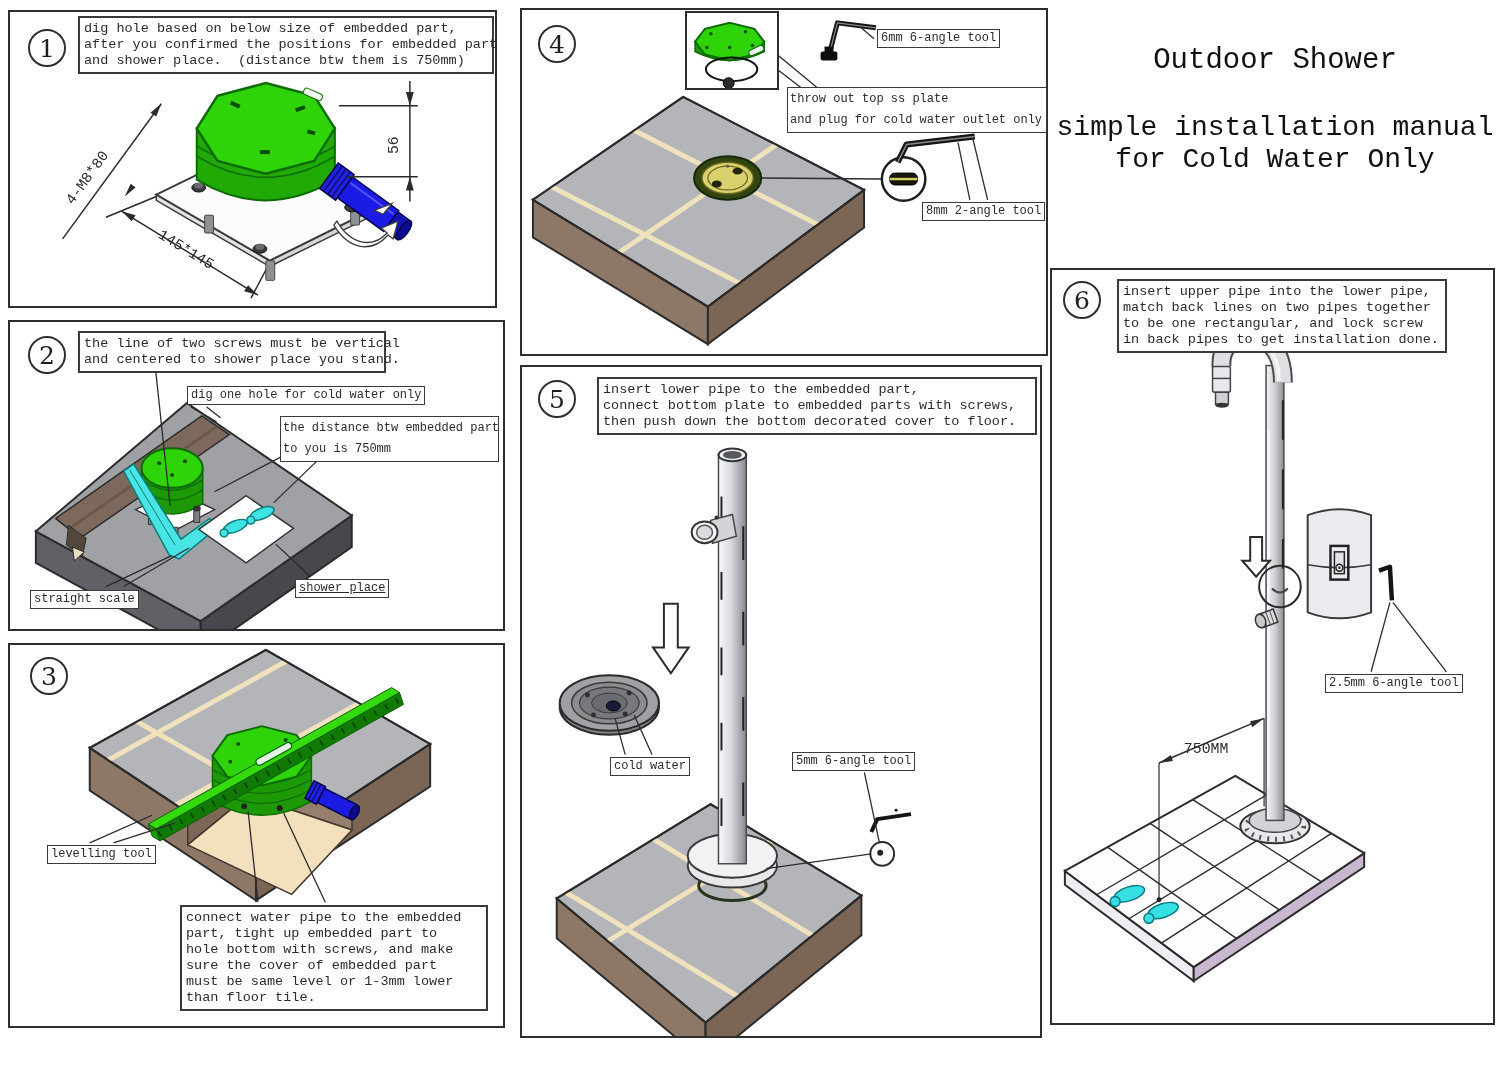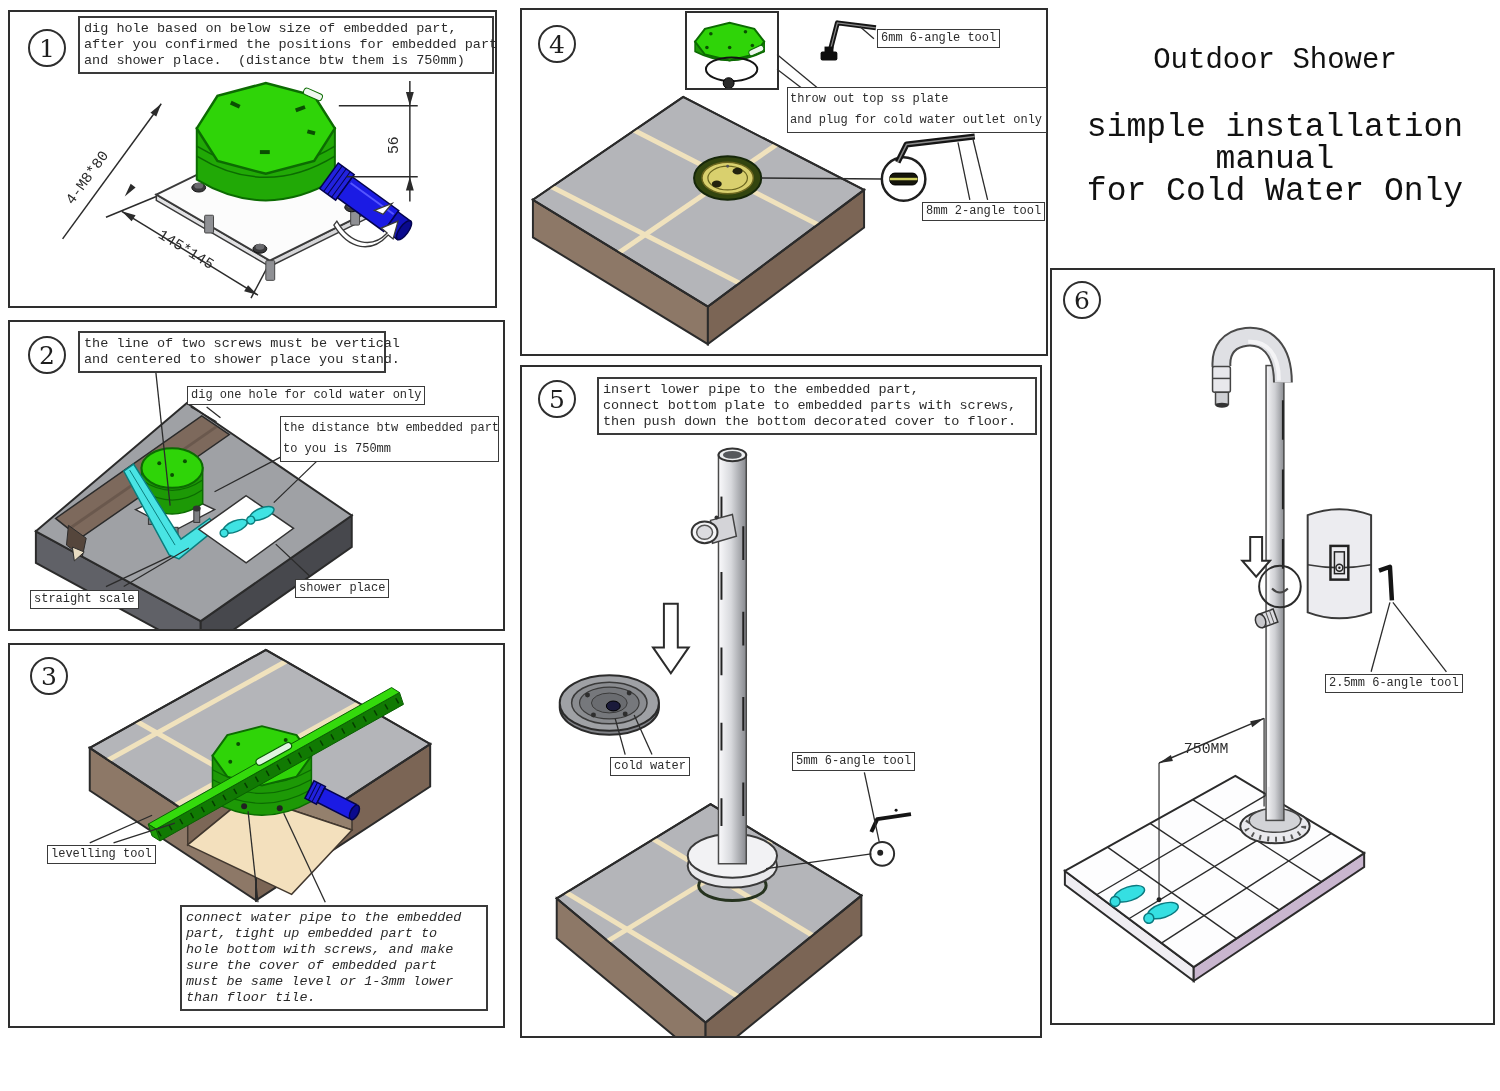--- a/index.html
+++ b/index.html
@@ -11,21 +11,21 @@
            display:flex;align-items:center;justify-content:center;
            font-family:"DejaVu Serif",serif;font-size:25px;background:#fff;z-index:5;box-sizing:border-box;}
   .instr,.callout{position:absolute;border:2px solid #3a3a3a;background:#fff;box-sizing:border-box;
            white-space:pre;z-index:4;color:#2b2b2b;}
   .instr{font-size:13.5px;line-height:16px;padding:3px 4px;}
   .callout{border-width:1.5px;font-size:12px;line-height:15px;padding:1px 3px;}
   .callout.small{font-size:12px;line-height:21px;padding:1px 2px;}
   .inset-frame{position:absolute;border:2.5px solid #2e2e2e;background:transparent;box-sizing:border-box;z-index:3;}
   .titleblock{position:absolute;left:1050px;top:36px;width:450px;text-align:center;z-index:2;}
   .title-main{font-size:29px;line-height:50px;color:#111;}
-  .title-sub{margin-top:26px;font-size:33px;line-height:32px;white-space:pre-line;color:#111;}
+  .title-sub{margin-top:26px;font-size:28px;line-height:32px;white-space:pre-line;color:#111;}
   svg text{font-family:"Liberation Mono",monospace;fill:#2b2b2b;}
 </style>
 </head>
 <body>
 
 <div class="sheet">
 
   <div class="titleblock">
     <div class="title-main">Outdoor Shower</div>
     <div class="title-sub">simple installation manual
@@ -170,21 +170,21 @@
     </svg>
     <div class="stepnum" style="left:18px;top:14px;">
         <span>2</span>
       </div>
     <div class="instr" style="left:68px;top:9px;width:308px;">the line of two screws must be vertical
 and centered to shower place you stand.</div>
     <div class="callout" style="left:177px;top:64px;">dig one hole for cold water only</div>
     <div class="callout small" style="left:270px;top:94px;width:219px;">the distance btw embedded part
 to you is 750mm</div>
     <div class="callout" style="left:20px;top:268px;">straight scale</div>
-    <div class="callout" style="left:285px;top:257px;">shower place</div>
+    <div class="callout" style="left:285px;top:257px;text-decoration:underline;">shower place</div>
   </div>
 
   <div class="panel" style="left:8px;top:643px;width:497px;height:385px;">
     <svg viewBox="0 0 497 385">
       <defs>
         <clipPath id="p3face">
             <polygon points="80,104 258,5 424,100 248,215"></polygon>
           </clipPath>
       </defs>
       <g>
@@ -237,21 +237,21 @@
         <line x1="80" y1="200" x2="143" y2="172"></line>
         <line x1="104" y1="200" x2="166" y2="180"></line>
         <line x1="250" y1="260" x2="240" y2="168"></line>
         <line x1="318" y1="260" x2="276" y2="170"></line>
       </g>
     </svg>
     <div class="stepnum" style="left:20px;top:12px;">
         <span>3</span>
       </div>
     <div class="callout" style="left:37px;top:200px;">levelling tool</div>
-    <div class="instr" style="left:170px;top:260px;width:308px;font-style:italic;">connect water pipe to the embedded
+    <div class="instr" style="left:170px;top:260px;width:308px;">connect water pipe to the embedded
 part, tight up embedded part to
 hole bottom with screws, and make
 sure the cover of embedded part
 must be same level or 1-3mm lower
 than floor tile.</div>
   </div>
 
   <div class="panel" style="left:520px;top:8px;width:528px;height:348px;">
     <svg viewBox="0 0 528 348">
       <defs>
@@ -484,16 +484,20 @@
       </g>
       <g stroke="#2b2b2b" stroke-width="1.3" fill="none">
         <line x1="341" y1="334" x2="322" y2="404"></line>
         <line x1="344" y1="334" x2="398" y2="404"></line>
       </g>
       <text x="133" y="486" font-size="15">750MM</text>
     </svg>
     <div class="stepnum" style="left:11px;top:11px;">
         <span>6</span>
       </div>
+    <div class="instr" style="left:65px;top:9px;width:330px;">insert upper pipe into the lower pipe,
+match back lines on two pipes together
+to be one rectangular, and lock screw
+in back pipes to get installation done.</div>
     <div class="callout" style="left:273px;top:404px;">2.5mm 6-angle tool</div>
   </div>
 
 </div>
 
 </body></html>

